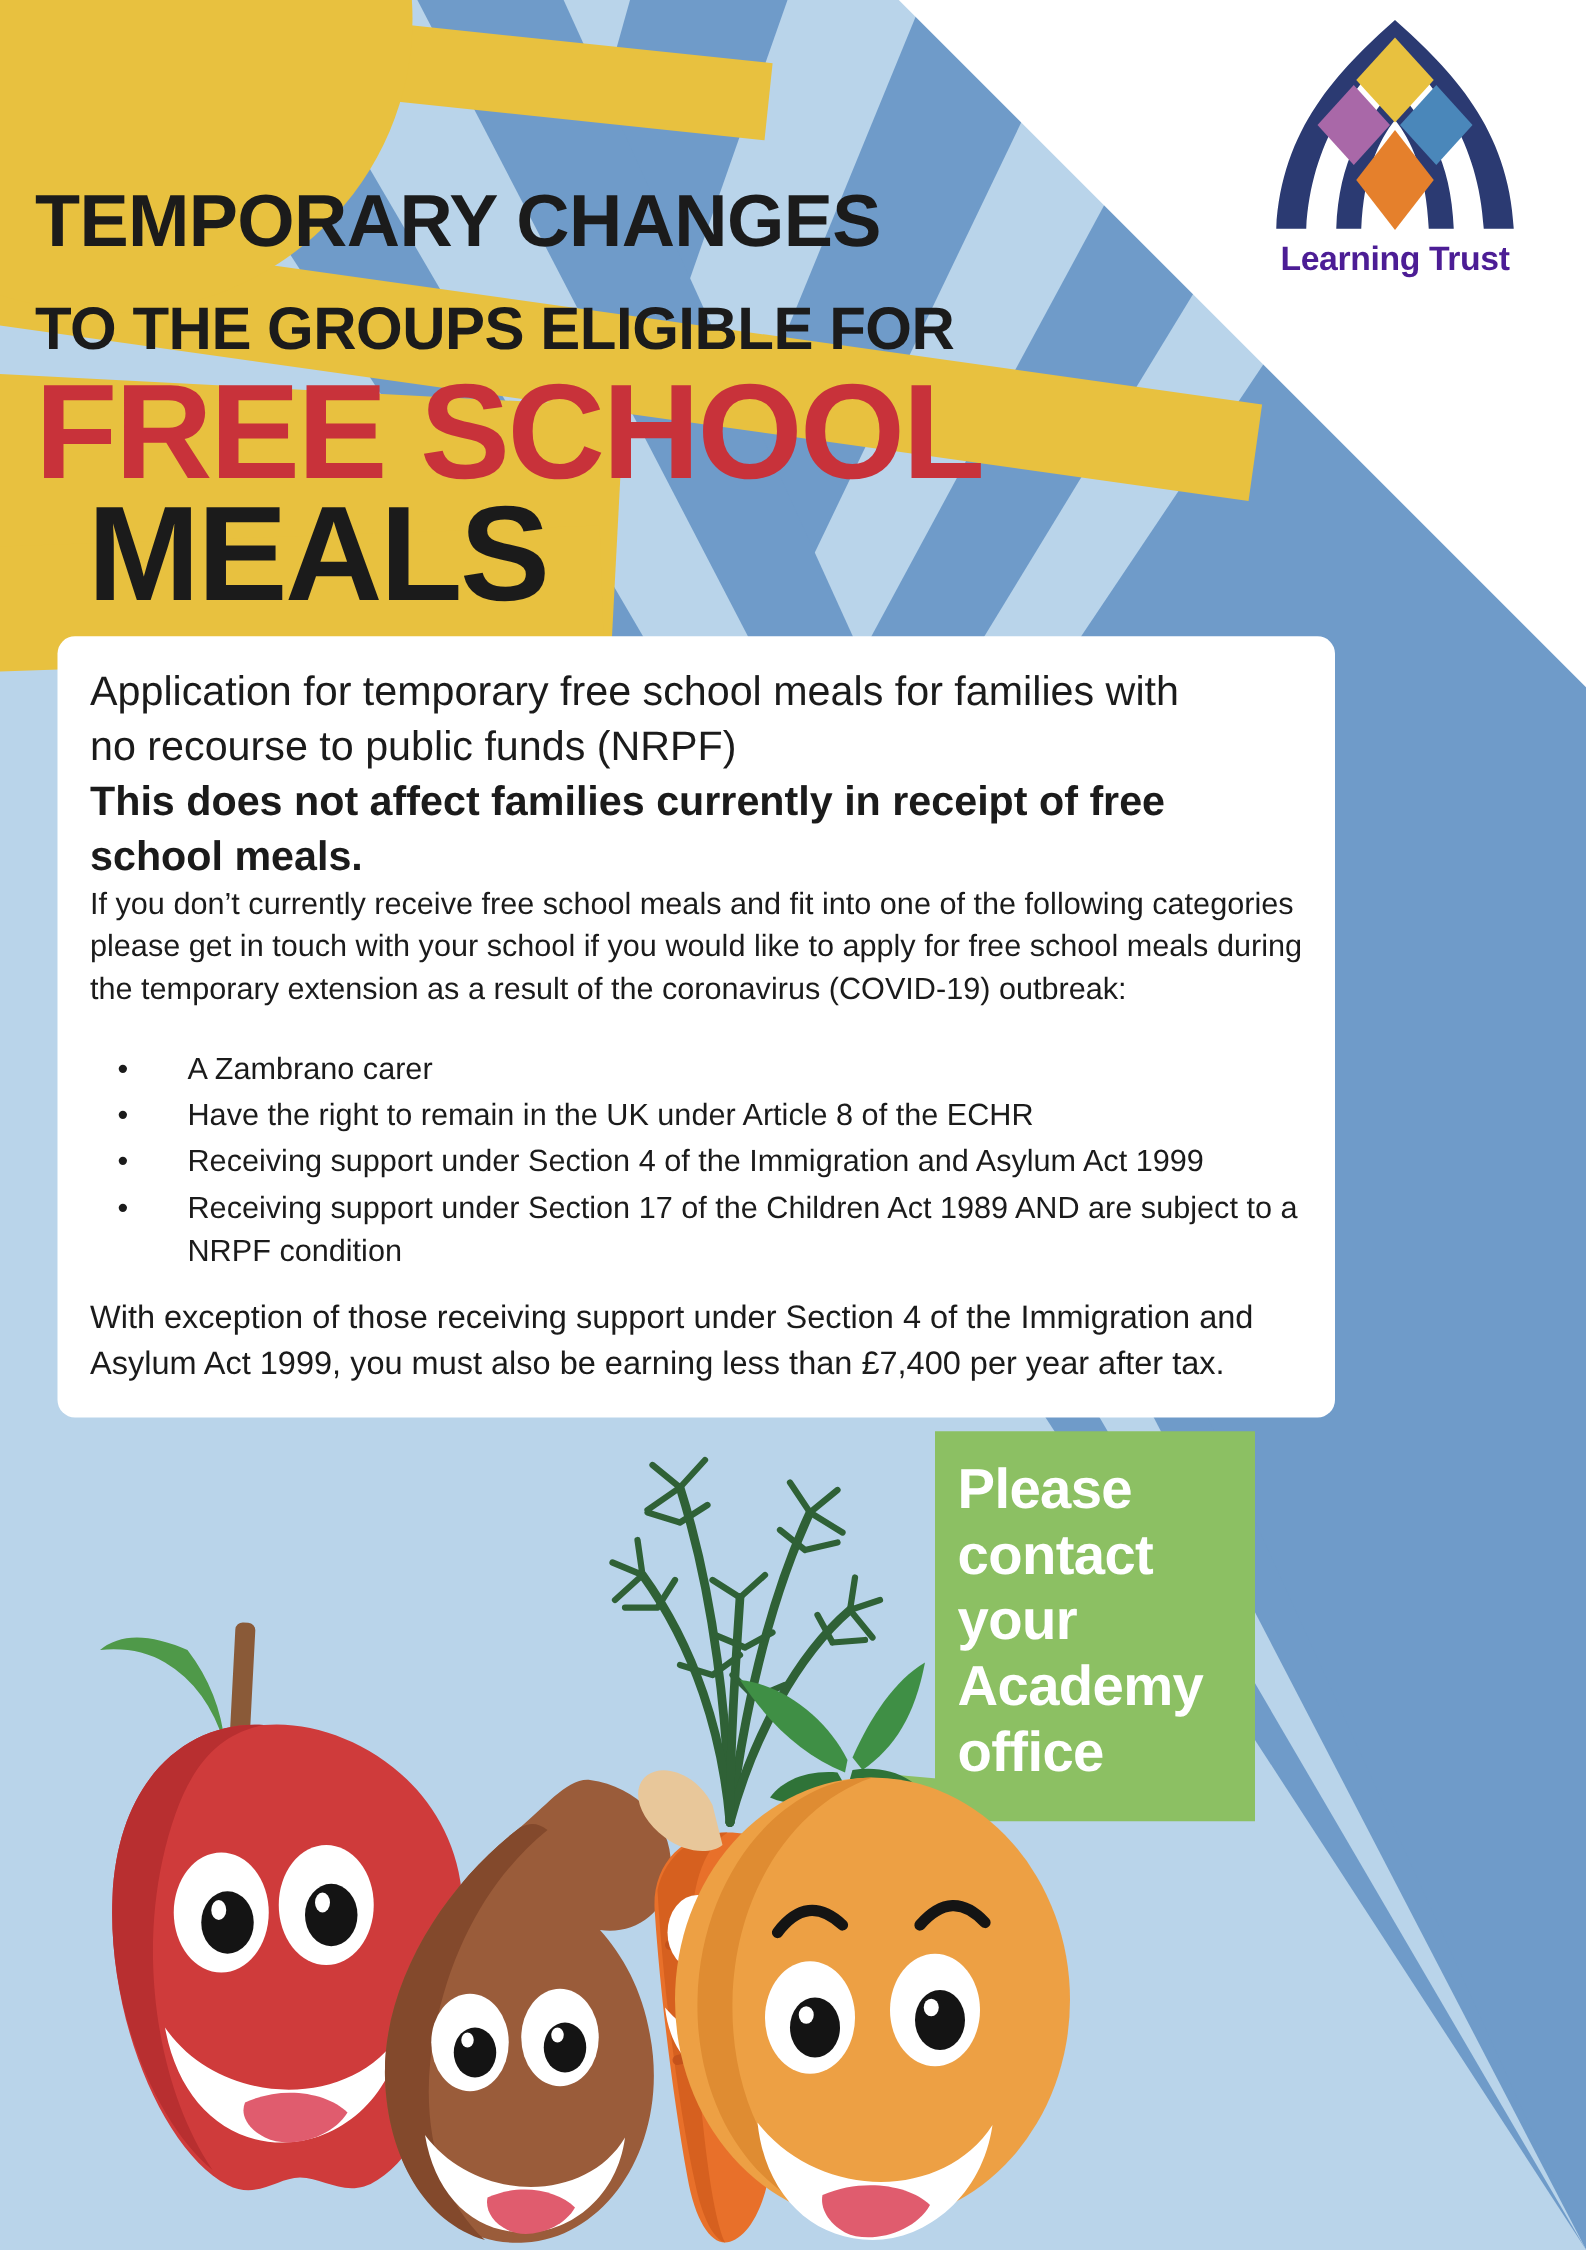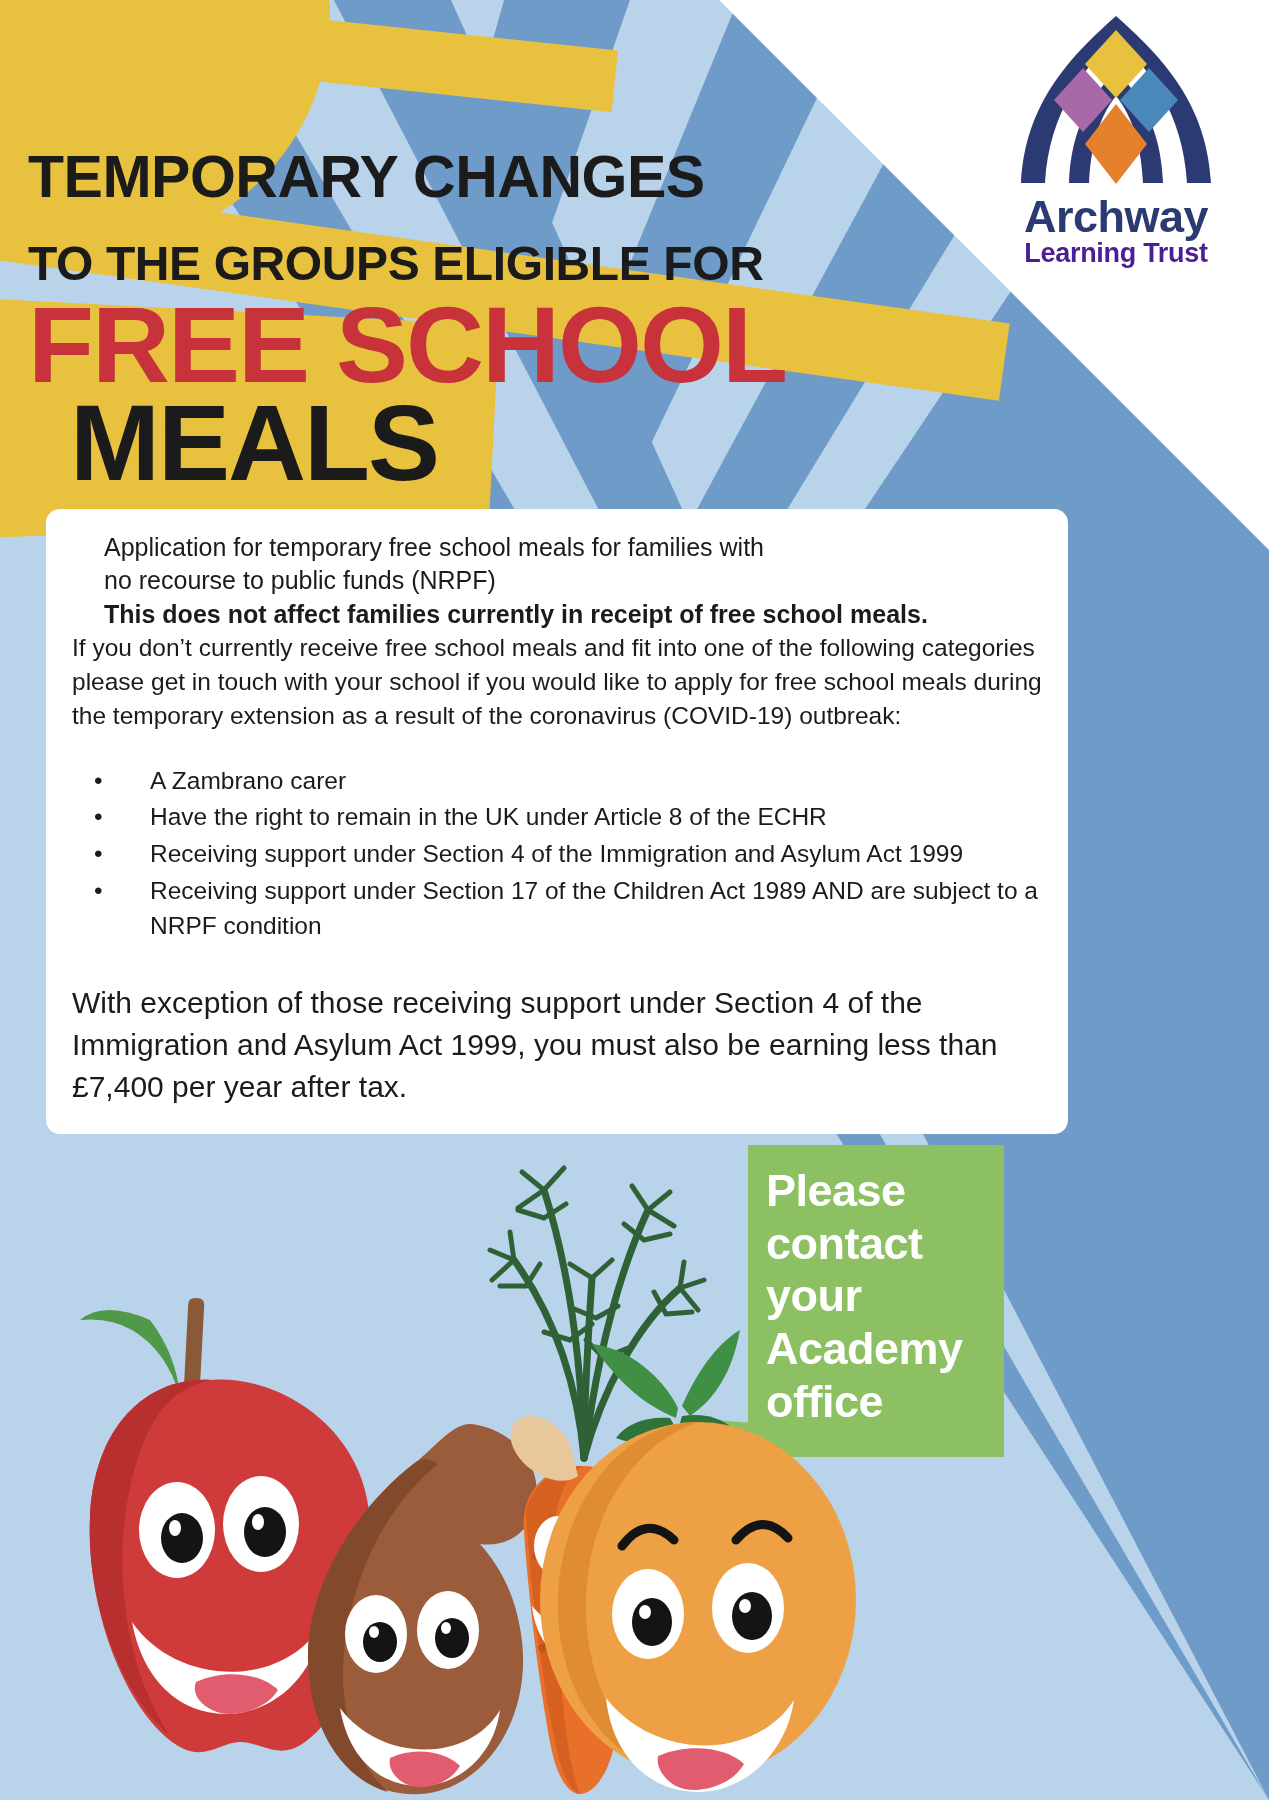--- a/index.html
+++ b/index.html
@@ -127,24 +127,23 @@
     top: 509px;
     width: 1022px;
     background: #ffffff;
     border-radius: 14px;
     box-sizing: border-box;
     padding: 22px 26px 26px 26px;
     z-index: 7;
     color: #1b1b1b;
   }
   .card .intro {
-    font-size: 25px;
+    font-size: 33px;
     line-height: 1.33;
     font-weight: normal;
-    margin-left: 32px;
   }
   .card .intro strong { font-weight: bold; }
   .card .body {
     font-size: 24.5px;
     line-height: 1.40;
   }
   .bullets {
     margin-top: 30px;
     font-size: 24.5px;
     line-height: 1.42;
@@ -154,22 +153,22 @@
     margin-bottom: 2px;
   }
   .bullets .dot {
     width: 78px;
     flex: 0 0 78px;
     padding-left: 22px;
     box-sizing: border-box;
   }
   .bullets .txt { flex: 1; }
   .outro {
-    margin-top: 38px;
-    font-size: 30px;
+    margin-top: 16px;
+    font-size: 26px;
     line-height: 1.40;
   }
   
   .greenbox {
     position: absolute;
     left: 748px;
     top: 1145px;
     width: 256px;
     min-height: 312px;
     background: #8cc063;
@@ -241,21 +240,20 @@
 
   <div class="logo">
     <svg width="210" height="185" viewBox="0 0 210 185">
       <path d="M105 8 C150 48 196 95 200 175 L176 175 C172 105 138 62 105 28 C72 62 38 105 34 175 L10 175 C14 95 60 48 105 8 Z" fill="#2b3a72"></path>
       <path d="M105 62 C130 90 150 120 152 175 L132 175 C130 130 118 104 105 88 C92 104 80 130 78 175 L58 175 C60 120 80 90 105 62 Z" fill="#2b3a72"></path>
       <polygon points="105,22 136,56 105,90 74,56" fill="#e8c13f"></polygon>
       <polygon points="72,60 101,92 72,124 43,92" fill="#a968a8"></polygon>
       <polygon points="138,60 167,92 138,124 109,92" fill="#4a87ba"></polygon>
       <polygon points="105,96 136,136 105,176 74,136" fill="#e5802c"></polygon>
     </svg>
-    <div class="logo-word">Archway</div>
     <div class="logo-sub">Learning Trust</div>
   </div>
 
   <div class="headline">
     <div class="hl1">TEMPORARY CHANGES</div>
     <div class="hl2">TO THE GROUPS ELIGIBLE FOR</div>
     <div class="hl3">FREE SCHOOL</div>
     <div class="hl4">MEALS</div>
   </div>
 

